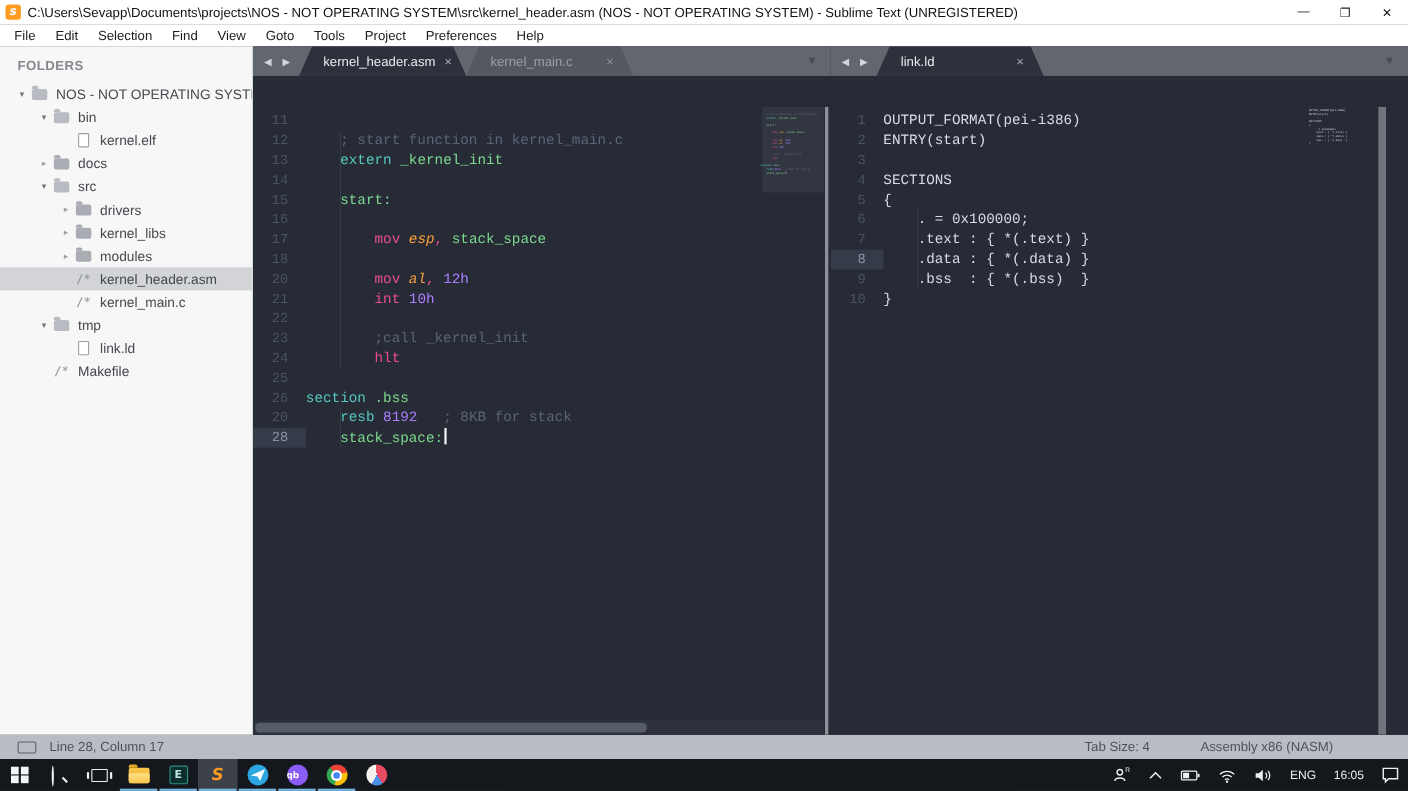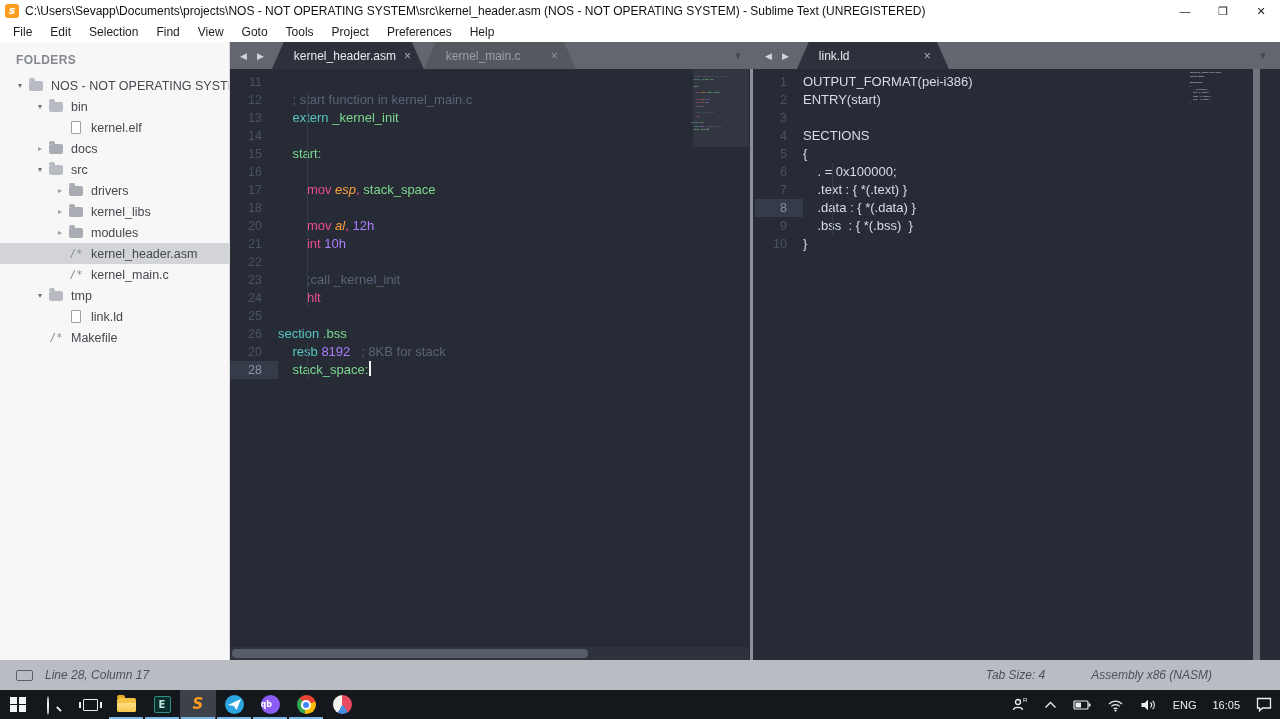--- a/index.html
+++ b/index.html
@@ -42,21 +42,21 @@
   .nav-arrows { display:flex; align-items:center; height:27px; padding:0 8px 0 10px; gap:10px; }
   .nav-arrow { font-size:9px; color:#d2d5da; }
   .tab { height:27px; display:flex; align-items:center; justify-content:space-between; padding:0 18px 0 22px; font-size:12px; width:152px; clip-path:polygon(12px 0, calc(100% - 12px) 0, 100% 100%, 0 100%); }
   .tab.active { background:#2c313c; color:#e8eaee; }
   .tab.inactive { background:#54585f; color:#9aa0a9; }
   .tab-close { font-size:12px; color:#8e939c; margin-left:8px; }
   .tab.active .tab-close { color:#aab0ba; }
   .tab-overflow { position:absolute; right:12px; top:8px; font-size:10px; color:#454a54; }
 
   
-  .editor { flex:1; background:#272b35; position:relative; overflow:hidden; font-family:Liberation Sans, sans-serif; }
+  .editor { flex:1; background:#272b35; position:relative; overflow:hidden; font-family:Liberation Mono, monospace;margin-top:28px; }
   .code { position:absolute; top:4px; left:0; right:0; }
   .line { display:flex; height:18px; font-size:13px; line-height:18px; }
   .gut { width:48px; padding-right:16px; text-align:right; color:#4b5263; font-size:12.5px; flex-shrink:0; }
   .gut.cur { background:#353b49; color:#8a92a3; }
   .txt { flex:1; white-space:pre; position:relative; color:#d6dce8; }
   .guide { position:absolute; left:4ch; top:0; bottom:0; border-left:1px solid #353c4a; }
   .c-pl { color:#d6dce8; } .c-cm { color:#5b6478; } .c-kw { color:#ec4d90; }
   .c-ty { color:#56c7c0; } .c-fn { color:#7cd98f; } .c-rg { color:#ffa23e; font-style:italic; }
   .c-nu { color:#ab7eff; }
   .caret { display:inline-block; width:2px; height:15px; background:#f4f6f8; vertical-align:-2px; margin-left:1px; }
@@ -65,21 +65,21 @@
   .mini-wrap { position:absolute; top:2px; width:56px; height:96%; overflow:hidden; }
   .mini { transform:scale(0.185); transform-origin:top left; width:300px; }
   .mini .line { height:18px; }
   .mini-view { position:absolute; top:0; height:78px; width:56px; background:rgba(255,255,255,0.055); }
   .vline { position:absolute; top:0; bottom:0; right:2px; width:3px; background:#8b9099; }
   .vscroll { position:absolute; top:0; bottom:0; right:20px; width:7px; background:#6f747d; }
   .hscroll { position:absolute; left:0; right:6px; bottom:0; height:13px; background:#2d323c; }
   .hthumb { position:absolute; left:2px; top:2px; width:356px; height:9px; background:#565c68; border-radius:4px; }
 
   
-  .statusbar { height:30px; background:#b9bdc3; display:flex; align-items:center; font-size:12px; color:#4c525b; padding:0 10px; flex-shrink:0;font-style:italic; }
+  .statusbar { height:22px; background:#b9bdc3; display:flex; align-items:center; font-size:12px; color:#4c525b; padding:0 10px; flex-shrink:0; }
   .sb-icon { width:17px; height:11px; border:1.5px solid #5a5f66; border-radius:2px; margin:0 12px 0 6px; }
   .sb-right { margin-left:auto; display:flex; gap:46px; padding-right:58px;text-align:right; }
 
   
   .taskbar { height:29px; background:#14171b; display:flex; align-items:stretch; flex-shrink:0; }
   .tb-btn { width:36px; display:flex; align-items:center; justify-content:center; position:relative; }
   .tb-btn.active-app { background:#3d424a; }
   .run-ind { position:absolute; bottom:0; left:1px; right:1px; height:2px; background:#76b9e8; }
   .tray { margin-left:auto; display:flex; align-items:center; gap:4px; padding-right:2px; }
   .tray-btn { height:20px; display:flex; align-items:center; justify-content:center; padding:0 6px; }

